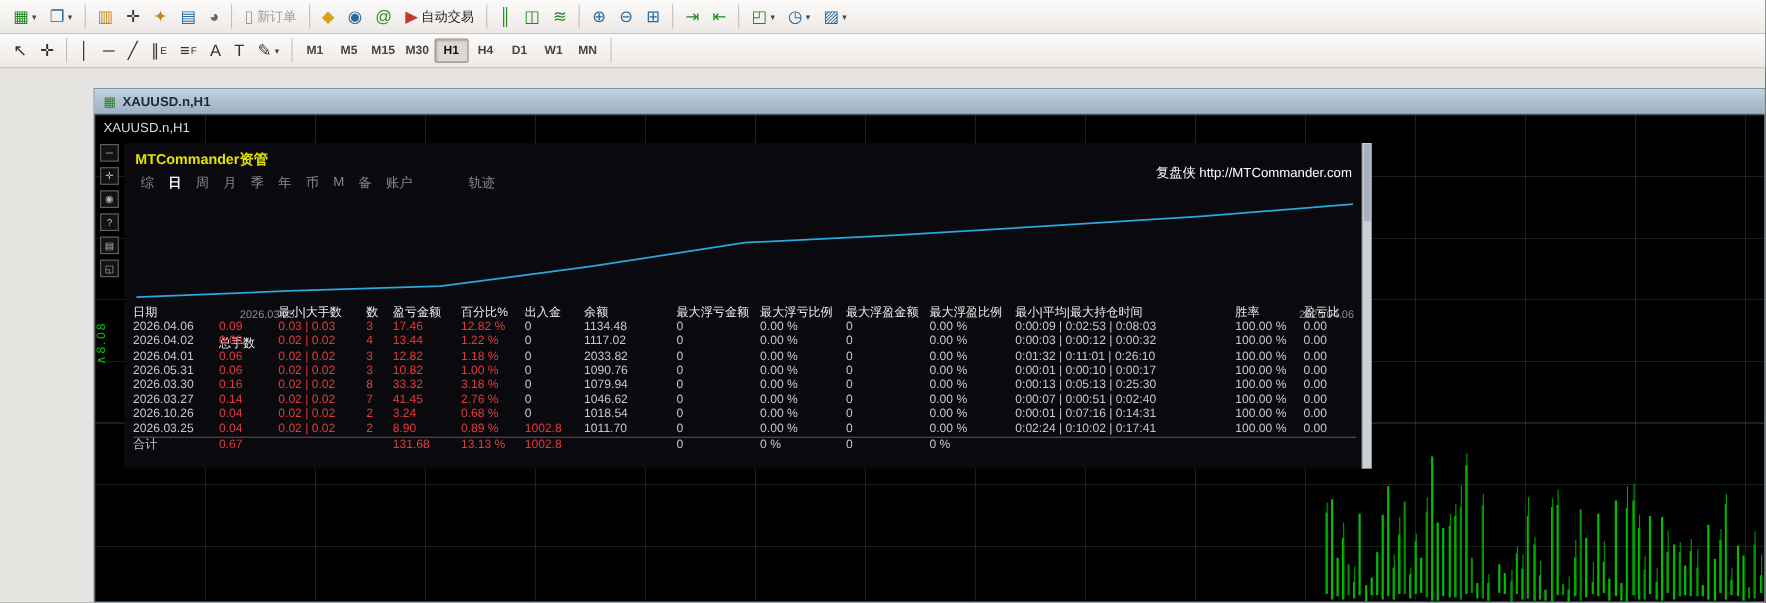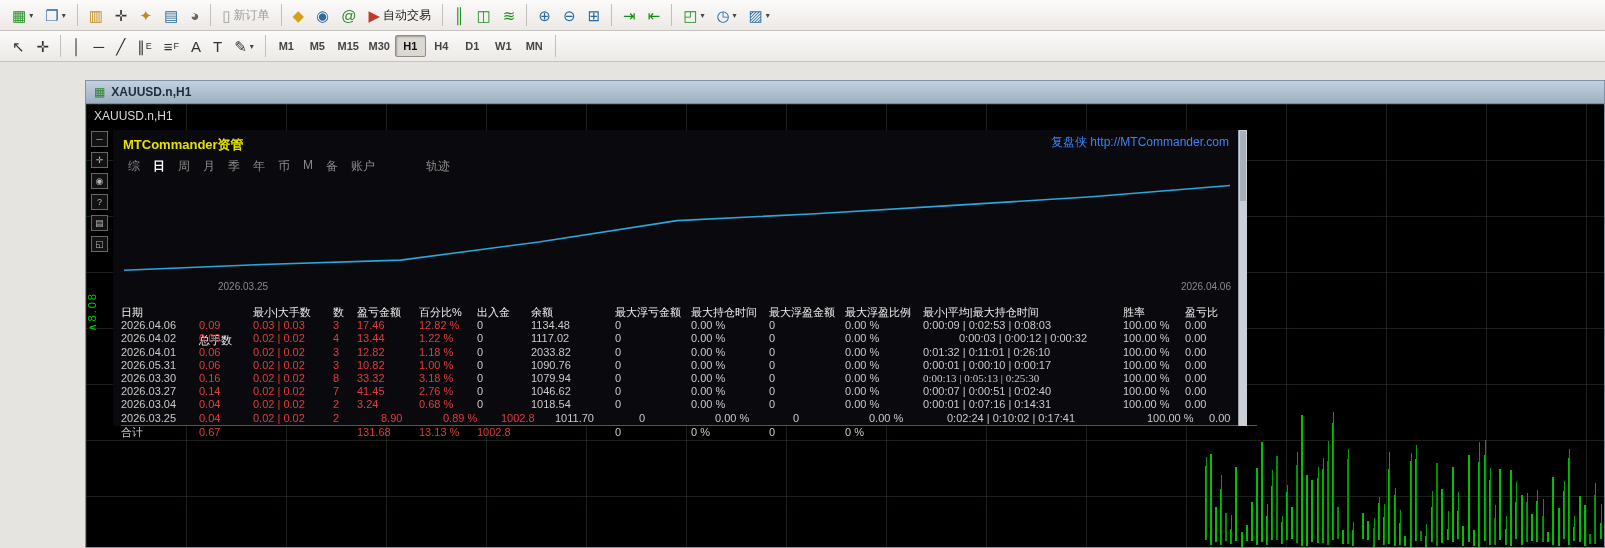--- a/index.html
+++ b/index.html
@@ -37,28 +37,28 @@
   .symlabel { position:absolute; left:8px; top:5px; color:#d9d9d9; font-size:12px; }
   .minibar { position:absolute; left:5px; top:27px; display:flex; flex-direction:column; gap:5px; }
   .minibtn { width:17px; height:16px; background:#121212; border:1px solid #666; color:#b5b5b5; font-size:9px;
              display:flex; align-items:center; justify-content:center; cursor:pointer; }
   .sideval { position:absolute; left:-1px; top:188px; color:#00d000; font-size:11px; writing-mode:vertical-rl;
              transform:rotate(180deg); letter-spacing:2px; }
 
   
   .panel { position:absolute; left:27px; top:26px; width:1134px; height:296px; background:rgba(11,11,15,.94); }
   .phead { position:absolute; left:10px; top:6px; font-size:13px; font-weight:bold; color:#e3e300; }
-  .pbrand { position:absolute; right:18px; top:4px; font-size:12px; color:#3b82f6; cursor:pointer; }
+  .pbrand { position:absolute; right:18px; top:19px; font-size:12px; color:#ffffff; cursor:pointer; }
   .ptabs { position:absolute; left:10px; top:27px; display:flex; gap:3px; font-size:12px; color:#8a8a8a; }
   .ptab { padding:1px 5px; cursor:pointer; }
   .ptab.active { color:#ffffff; font-weight:bold; }
   .pchart { position:absolute; left:8px; top:46px; width:1114px; height:104px; }
   .pchart svg { display:block; }
   .axlabel { position:absolute; top:151px; font-size:10px; color:#8a8a8a; }
-  .ptable { position:absolute; left:8px; top:176px; }
+  .ptable { position:absolute; left:8px; top:148px; }
   .trow { display:flex; height:13.2px; line-height:13.2px; font-size:11px; white-space:nowrap; }
   .tcell { flex:none; white-space:nowrap; }
   .c-head { color:#ededed; }
   .c-light { color:#c9c9c9; }
   .c-red { color:#e23b3b; }
   .trow.total { border-top:1px solid #555; }
   .pscroll { position:absolute; right:0; top:0; bottom:0; width:9px; background:#ccd0d6; border-left:1px solid #99a0a9; cursor:pointer; }
   .pthumb { position:absolute; left:1px; right:1px; top:1px; height:70px; background:#a7b0bb; }
 
   
@@ -247,21 +247,21 @@
           <div class="trow">
             <span class="tcell c-head" style="width: 78px;">日期</span>
             <span class="tcell c-head" style="width: 54px; margin-top: 28px;">总手数</span>
             <span class="tcell c-head" style="width: 80px;">最小|大手数</span>
             <span class="tcell c-head" style="width: 24px;">数</span>
             <span class="tcell c-head" style="width: 62px;">盈亏金额</span>
             <span class="tcell c-head" style="width: 58px;">百分比%</span>
             <span class="tcell c-head" style="width: 54px;">出入金</span>
             <span class="tcell c-head" style="width: 84px;">余额</span>
             <span class="tcell c-head" style="width: 76px;">最大浮亏金额</span>
-            <span class="tcell c-head" style="width: 78px;">最大持仓时间</span>
+            <span class="tcell c-head" style="width: 78px;">最大浮亏比例</span>
             <span class="tcell c-head" style="width: 76px;">最大浮盈金额</span>
             <span class="tcell c-head" style="width: 78px;">最大浮盈比例</span>
             <span class="tcell c-head" style="width: 200px;">最小|平均|最大持仓时间</span>
             <span class="tcell c-head" style="width: 62px;">胜率</span>
             <span class="tcell c-head" style="width: 48px;">盈亏比</span>
           </div>
           <div class="trow">
             <span class="tcell c-light" style="width: 78px;">2026.04.06</span>
             <span class="tcell c-red" style="width: 54px;">0.09</span>
             <span class="tcell c-red" style="width: 80px;">0.03 | 0.03</span>
@@ -284,21 +284,21 @@
             <span class="tcell c-red" style="width: 80px;">0.02 | 0.02</span>
             <span class="tcell c-red" style="width: 24px;">4</span>
             <span class="tcell c-red" style="width: 62px;">13.44</span>
             <span class="tcell c-red" style="width: 58px;">1.22 %</span>
             <span class="tcell c-light" style="width: 54px;">0</span>
             <span class="tcell c-light" style="width: 84px;">1117.02</span>
             <span class="tcell c-light" style="width: 76px;">0</span>
             <span class="tcell c-light" style="width: 78px;">0.00 %</span>
             <span class="tcell c-light" style="width: 76px;">0</span>
             <span class="tcell c-light" style="width: 78px;">0.00 %</span>
-            <span class="tcell c-light" style="width: 200px; text-align: center;">0:00:03 | 0:00:12 | 0:00:32</span>
+            <span class="tcell c-light" style="width: 200px;">0:00:03 | 0:00:12 | 0:00:32</span>
             <span class="tcell c-light" style="width: 62px;">100.00 %</span>
             <span class="tcell c-light" style="width: 48px;">0.00</span>
           </div>
           <div class="trow">
             <span class="tcell c-light" style="width: 78px;">2026.04.01</span>
             <span class="tcell c-red" style="width: 54px;">0.06</span>
             <span class="tcell c-red" style="width: 80px;">0.02 | 0.02</span>
             <span class="tcell c-red" style="width: 24px;">3</span>
             <span class="tcell c-red" style="width: 62px;">12.82</span>
             <span class="tcell c-red" style="width: 58px;">1.18 %</span>
@@ -335,21 +335,21 @@
             <span class="tcell c-red" style="width: 80px;">0.02 | 0.02</span>
             <span class="tcell c-red" style="width: 24px;">8</span>
             <span class="tcell c-red" style="width: 62px;">33.32</span>
             <span class="tcell c-red" style="width: 58px;">3.18 %</span>
             <span class="tcell c-light" style="width: 54px;">0</span>
             <span class="tcell c-light" style="width: 84px;">1079.94</span>
             <span class="tcell c-light" style="width: 76px;">0</span>
             <span class="tcell c-light" style="width: 78px;">0.00 %</span>
             <span class="tcell c-light" style="width: 76px;">0</span>
             <span class="tcell c-light" style="width: 78px;">0.00 %</span>
-            <span class="tcell c-light" style="width: 200px; font-family: Liberation Serif, serif;">0:00:13 | 0:05:13 | 0:25:30</span>
+            <span class="tcell c-light" style="width: 200px;">0:00:13 | 0:05:13 | 0:25:30</span>
             <span class="tcell c-light" style="width: 62px;">100.00 %</span>
             <span class="tcell c-light" style="width: 48px;">0.00</span>
           </div>
           <div class="trow">
             <span class="tcell c-light" style="width: 78px;">2026.03.27</span>
             <span class="tcell c-red" style="width: 54px;">0.14</span>
             <span class="tcell c-red" style="width: 80px;">0.02 | 0.02</span>
             <span class="tcell c-red" style="width: 24px;">7</span>
             <span class="tcell c-red" style="width: 62px;">41.45</span>
             <span class="tcell c-red" style="width: 58px;">2.76 %</span>
@@ -357,42 +357,42 @@
             <span class="tcell c-light" style="width: 84px;">1046.62</span>
             <span class="tcell c-light" style="width: 76px;">0</span>
             <span class="tcell c-light" style="width: 78px;">0.00 %</span>
             <span class="tcell c-light" style="width: 76px;">0</span>
             <span class="tcell c-light" style="width: 78px;">0.00 %</span>
             <span class="tcell c-light" style="width: 200px;">0:00:07 | 0:00:51 | 0:02:40</span>
             <span class="tcell c-light" style="width: 62px;">100.00 %</span>
             <span class="tcell c-light" style="width: 48px;">0.00</span>
           </div>
           <div class="trow">
-            <span class="tcell c-light" style="width: 78px;">2026.03.04</span>
+            <span class="tcell c-light" style="width: 78px;">2026.10.26</span>
             <span class="tcell c-red" style="width: 54px;">0.04</span>
             <span class="tcell c-red" style="width: 80px;">0.02 | 0.02</span>
             <span class="tcell c-red" style="width: 24px;">2</span>
             <span class="tcell c-red" style="width: 62px;">3.24</span>
             <span class="tcell c-red" style="width: 58px;">0.68 %</span>
             <span class="tcell c-light" style="width: 54px;">0</span>
             <span class="tcell c-light" style="width: 84px;">1018.54</span>
             <span class="tcell c-light" style="width: 76px;">0</span>
             <span class="tcell c-light" style="width: 78px;">0.00 %</span>
             <span class="tcell c-light" style="width: 76px;">0</span>
             <span class="tcell c-light" style="width: 78px;">0.00 %</span>
             <span class="tcell c-light" style="width: 200px;">0:00:01 | 0:07:16 | 0:14:31</span>
             <span class="tcell c-light" style="width: 62px;">100.00 %</span>
             <span class="tcell c-light" style="width: 48px;">0.00</span>
           </div>
           <div class="trow">
             <span class="tcell c-light" style="width: 78px;">2026.03.25</span>
             <span class="tcell c-red" style="width: 54px;">0.04</span>
             <span class="tcell c-red" style="width: 80px;">0.02 | 0.02</span>
             <span class="tcell c-red" style="width: 24px;">2</span>
-            <span class="tcell c-red" style="width: 62px; margin-left: 24px;">8.90</span>
+            <span class="tcell c-red" style="width: 62px;">8.90</span>
             <span class="tcell c-red" style="width: 58px;">0.89 %</span>
             <span class="tcell c-red" style="width: 54px;">1002.8</span>
             <span class="tcell c-light" style="width: 84px;">1011.70</span>
             <span class="tcell c-light" style="width: 76px;">0</span>
             <span class="tcell c-light" style="width: 78px;">0.00 %</span>
             <span class="tcell c-light" style="width: 76px;">0</span>
             <span class="tcell c-light" style="width: 78px;">0.00 %</span>
             <span class="tcell c-light" style="width: 200px;">0:02:24 | 0:10:02 | 0:17:41</span>
             <span class="tcell c-light" style="width: 62px;">100.00 %</span>
             <span class="tcell c-light" style="width: 48px;">0.00</span>

